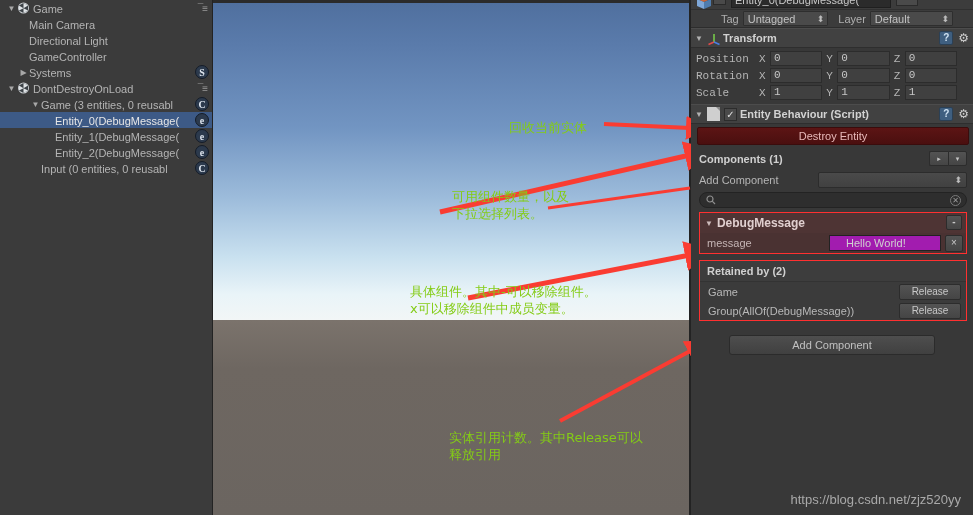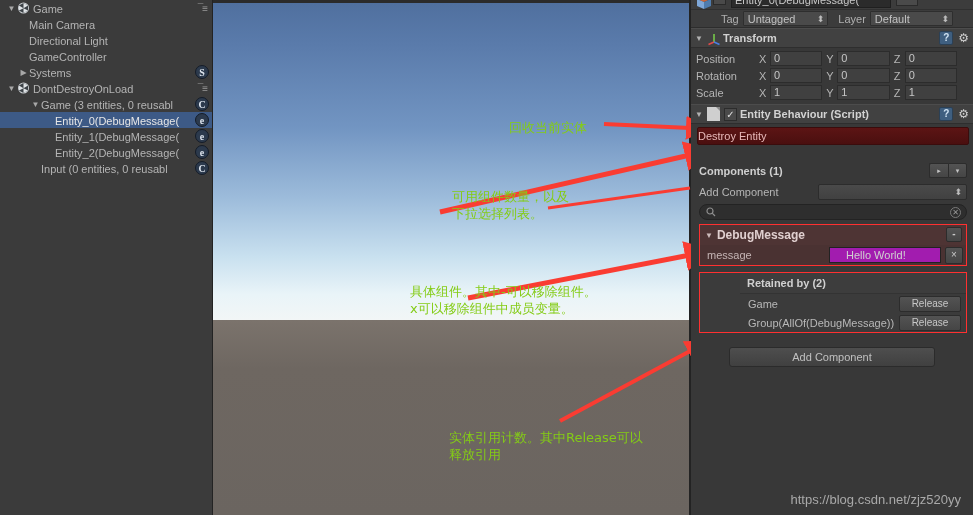--- a/index.html
+++ b/index.html
@@ -210,44 +210,44 @@
   }
   .script-ico {
     width: 13px; height: 14px; background: #cfcfcf;
     margin-right: 4px; position: relative;
   }
   .script-ico::after {
     content: ""; position: absolute; right: 0; top: 0;
     border-left: 4px solid transparent; border-top: 4px solid #8a8a8a;
   }
 
-  .transform-body { background: #383838; padding: 2px 12px 3px 0; }
+  .transform-body { background: #383838; padding: 2px 12px 3px 0; font-family: Liberation Mono, monospace; }
   .trow {
     display: flex; align-items: center;
     height: 17px; padding-left: 5px;
   }
   .trow .tlab { width: 63px; color: #b5b5b5; font-size: 11px; }
   .axis {
     display: flex; align-items: center; flex: 1; margin-right: 4px;
   }
   .axis .ax { width: 11px; color: #b5b5b5; font-size: 11px; }
   .axis .fld {
     flex: 1; height: 15px;
     background: #404040; border: 1px solid #2c2c2c;
     color: #c6c6c6; font-size: 11px; line-height: 13px; padding-left: 3px;
   }
 
   .destroy-btn {
-    margin: 3px 4px 15px 6px;
+    margin: 3px 4px 3px 6px;
     height: 18px; line-height: 17px;
     background: linear-gradient(to bottom,#5c1414,#4a0f0f);
     border: 1px solid #3a0c0c;
     border-radius: 2px;
     color: #e8b9b9;
-    font-size: 11px; text-align: left;
+    font-size: 11px; text-align: center;
   }
 
   .section-title {
     height: 22px; line-height: 22px;
     padding-left: 8px;
     color: #cfcfcf; font-weight: bold; font-size: 11px;
     position: relative;
     background: #383838;
   }
   .mini-btns {
@@ -330,21 +330,21 @@
     background: #a21caf; border: 1px solid #222;
     color: #d0d0d0; font-size: 11px; line-height: 14px; padding-left: 16px;
   }
   .field-row .xbtn {
     width: 18px; height: 17px; margin-left: 4px;
     background: linear-gradient(to bottom,#545454,#464646);
     border: 1px solid #2c2c2c; border-radius: 2px;
     color: #c8c8c8; font-size: 10px; text-align: center; line-height: 14px;
   }
 
-  .retained-card { background: #3b3b3b; padding-left: 40px; }
+  .retained-card { background: #3b3b3b; }
   .retained-hdr {
     height: 21px; line-height: 21px; padding-left: 7px;
     color: #d0d0d0; font-weight: bold; font-size: 11px;
     background: #3d3d3d;
     border-bottom: 1px solid #333;
   }
   .ret-row {
     display: flex; align-items: center;
     height: 19px; padding: 0 5px 0 8px;
   }

